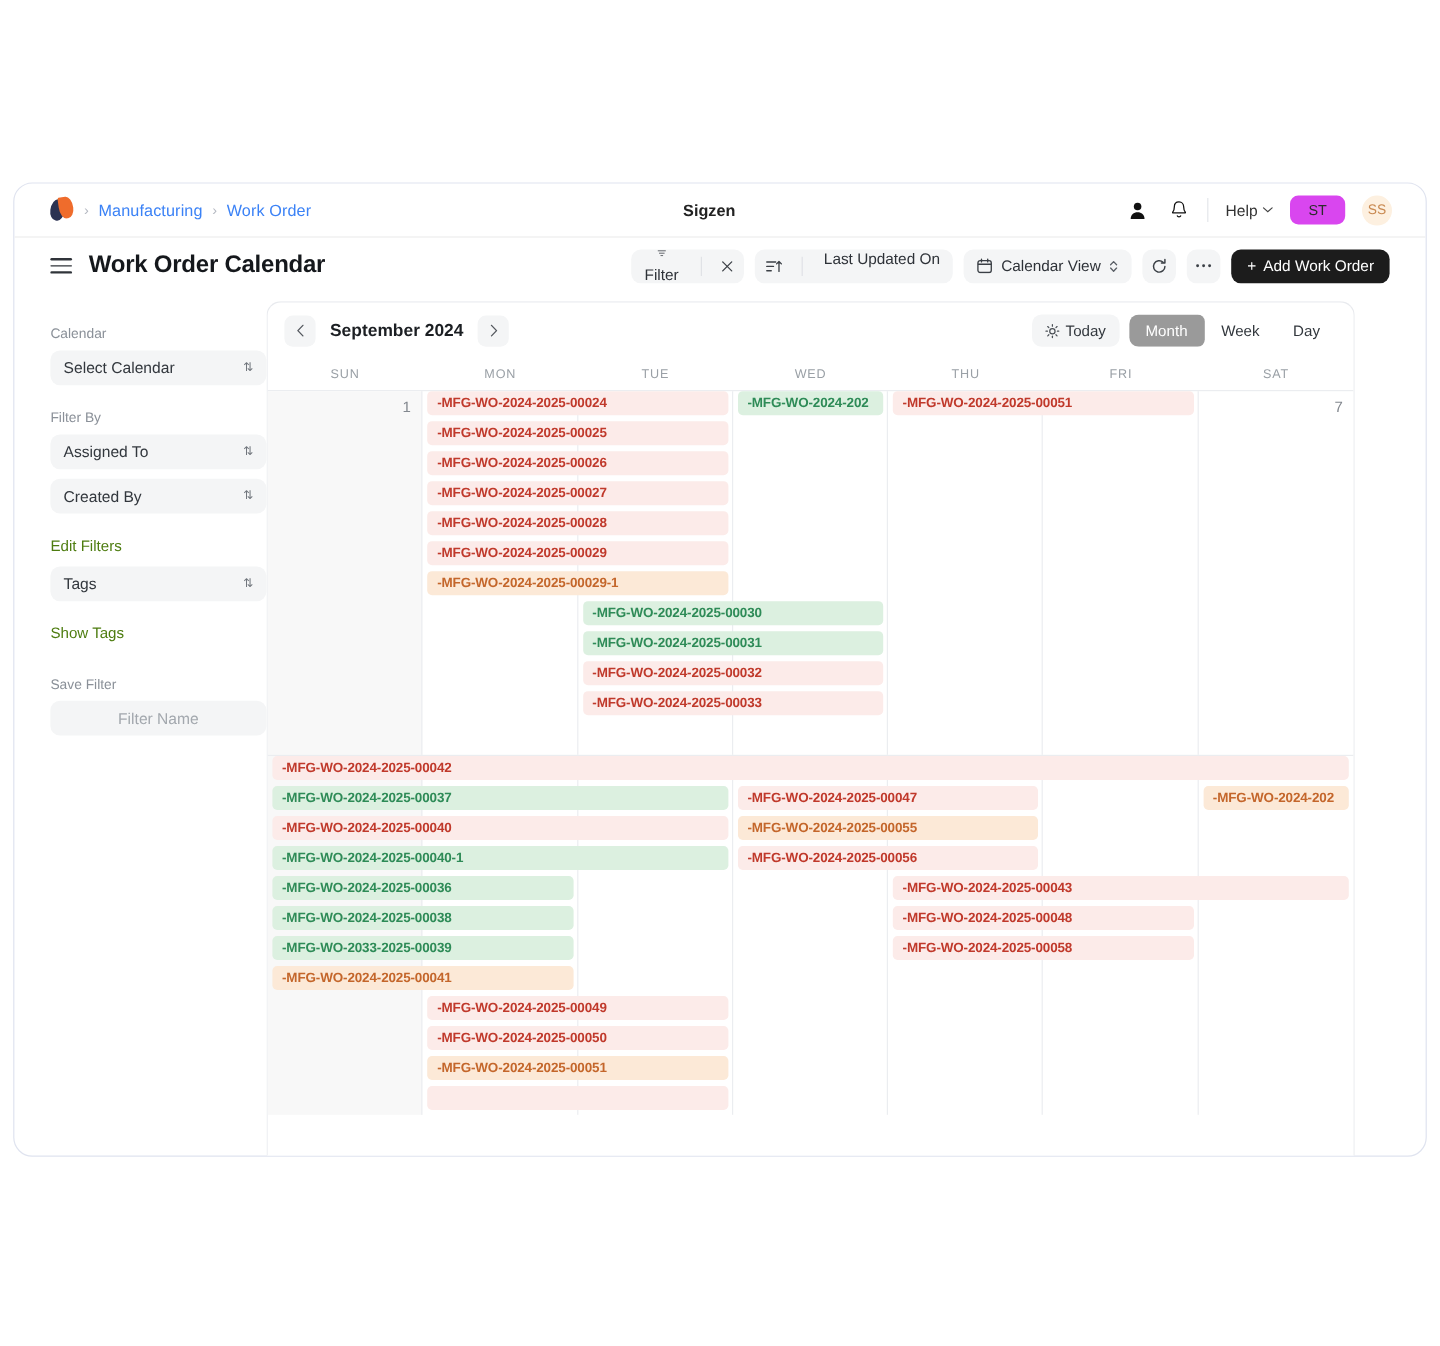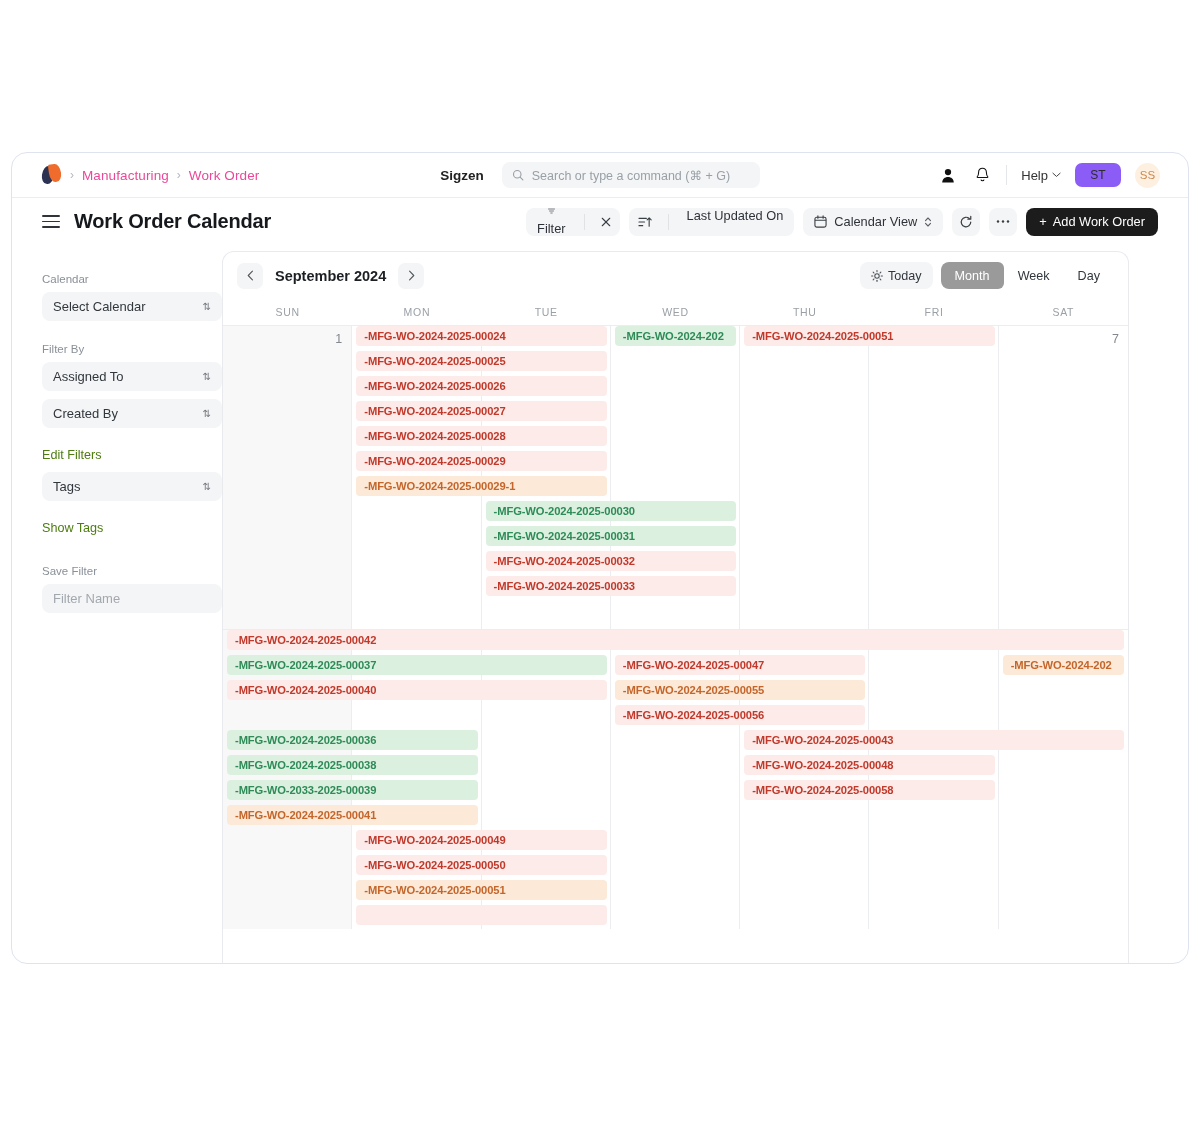--- a/index.html
+++ b/index.html
@@ -38,21 +38,21 @@
     transform: rotate(8deg);
   }
   .brand-logo .drop-orange {
     position: absolute; left: 7px; top: 0px; width: 12px; height: 18px;
     background: #ef6c2c;
     border-radius: 10% 60% 60% 60% / 20% 70% 60% 70%;
     transform: rotate(-8deg);
   }
   .crumb-sep { color: #b5b9c2; font-size: 12px; margin: 0 8px; }
   .crumb {
-    font-size: 13.5px; color: #ec4899; letter-spacing: .1px;
+    font-size: 13.5px; color: #3b82f6; letter-spacing: .1px;
     cursor: pointer; white-space: nowrap;
   }
   .nav-center {
     position: absolute; left: 0; right: 0; top: 0; bottom: 0;
     display: flex; align-items: center; justify-content: center;
     pointer-events: none;
   }
   .nav-center > * { pointer-events: auto; }
   .org-name { font-size: 13.5px; color: #222; font-weight: 600; margin-right: 18px; }
   .searchbox {
@@ -62,21 +62,21 @@
   }
   .search-ph { font-size: 12.5px; color: #9aa0a6; white-space: nowrap; }
   .nav-right {
     margin-left: auto; display: flex; align-items: center; gap: 14px;
     position: relative; z-index: 2;
   }
   .icon-btn { width: 20px; height: 20px; display: flex; align-items: center; justify-content: center; cursor: pointer; }
   .nav-divider { width: 1px; height: 20px; background: #e4e6ea; }
   .help-btn { display: flex; align-items: center; gap: 4px; font-size: 13px; color: #333; cursor: pointer; }
   .avatar-st {
-    width: 46px; height: 24px; border-radius: 7px; background: #8b5cf6;
+    width: 46px; height: 24px; border-radius: 7px; background: #d946ef;
     display: flex; align-items: center; justify-content: center;
     font-size: 12px; color: #2c2c2c; font-weight: 500; cursor: pointer;
   }
   .avatar-ss {
     width: 25px; height: 25px; border-radius: 50%; background: #fdf0e0;
     display: flex; align-items: center; justify-content: center;
     font-size: 11.5px; color: #c98a52; font-weight: 500; cursor: pointer;
   }
 
   
@@ -113,21 +113,21 @@
     height: 29px; background: #f4f5f6; border-radius: 8px;
     display: flex; align-items: center; padding: 0 11px;
     font-size: 13px; color: #32373d; cursor: pointer; margin-bottom: 22px;
   }
   .side-select.tight { margin-bottom: 8px; }
   .side-select .updown { margin-left: auto; color: #70757c; font-size: 10px; line-height: 1; text-align:center;}
   .side-link { font-size: 12.6px; color: #4d7c0f; margin-bottom: 22px; cursor: pointer; }
   .side-input {
     height: 29px; background: #f4f5f6; border-radius: 8px;
     display: flex; align-items: center; padding: 0 11px;
-    font-size: 13px; color: #a3a8ae; cursor: text;
+    font-size: 13px; color: #a3a8ae; cursor: text; justify-content: center;
   }
   .gap-sm { height: 12px; }
 
   
   .cal-panel {
     margin-top: 6px;
     width: 907px; flex: 0 0 907px;
     background: #fff;
     border: 1px solid #e8eaee;
     border-radius: 12px 12px 0 0;
@@ -201,27 +201,20 @@
         <div class="drop-orange"></div>
     </div>
 
     <span class="crumb-sep">›</span>
     <span class="crumb">Manufacturing</span>
     <span class="crumb-sep">›</span>
     <span class="crumb">Work Order</span>
 
     <div class="nav-center">
       <span class="org-name">Sigzen</span>
-      <div class="searchbox">
-        <svg width="12" height="12" viewBox="0 0 16 16">
-          <circle cx="7" cy="7" r="5" fill="none" stroke="#9aa0a6" stroke-width="1.5"></circle>
-          <line x1="10.8" y1="10.8" x2="14.5" y2="14.5" stroke="#9aa0a6" stroke-width="1.5" stroke-linecap="round"></line>
-        </svg>
-        <span class="search-ph">Search or type a command (⌘ + G)</span>
-      </div>
     </div>
 
     <div class="nav-right">
       <div class="icon-btn">
         <svg width="14" height="15" viewBox="0 0 16 17">
           <circle cx="8" cy="4.6" r="3.6" fill="#111"></circle>
           <path d="M1.4 16.5c0-3.9 2.9-6.4 6.6-6.4s6.6 2.5 6.6 6.4z" fill="#111"></path>
         </svg>
       </div>
       <div class="icon-btn">
@@ -470,20 +463,21 @@
                 <div class="daynum">14</div>
               </div>
             </div>
             <div class="events">
               <div class="ev red" style="left: calc(0% + 4px); width: calc(100% - 8px); top: 0px;">-MFG-WO-2024-2025-00042</div>
               <div class="ev green" style="left: calc(0% + 4px); width: calc(42.8571% - 8px); top: 25px;">-MFG-WO-2024-2025-00037</div>
               <div class="ev red" style="left: calc(42.8571% + 4px); width: calc(28.5714% - 8px); top: 25px;">-MFG-WO-2024-2025-00047</div>
               <div class="ev orange" style="left: calc(85.7143% + 4px); width: calc(14.2857% - 8px); top: 25px;">-MFG-WO-2024-202</div>
               <div class="ev red" style="left: calc(0% + 4px); width: calc(42.8571% - 8px); top: 50px;">-MFG-WO-2024-2025-00040</div>
               <div class="ev orange" style="left: calc(42.8571% + 4px); width: calc(28.5714% - 8px); top: 50px;">-MFG-WO-2024-2025-00055</div>
+              <div class="ev green" style="left: calc(0% + 4px); width: calc(42.8571% - 8px); top: 75px;">-MFG-WO-2024-2025-00040-1</div>
               <div class="ev red" style="left: calc(42.8571% + 4px); width: calc(28.5714% - 8px); top: 75px;">-MFG-WO-2024-2025-00056</div>
               <div class="ev green" style="left: calc(0% + 4px); width: calc(28.5714% - 8px); top: 100px;">-MFG-WO-2024-2025-00036</div>
               <div class="ev red" style="left: calc(57.1429% + 4px); width: calc(42.8571% - 8px); top: 100px;">-MFG-WO-2024-2025-00043</div>
               <div class="ev green" style="left: calc(0% + 4px); width: calc(28.5714% - 8px); top: 125px;">-MFG-WO-2024-2025-00038</div>
               <div class="ev red" style="left: calc(57.1429% + 4px); width: calc(28.5714% - 8px); top: 125px;">-MFG-WO-2024-2025-00048</div>
               <div class="ev green" style="left: calc(0% + 4px); width: calc(28.5714% - 8px); top: 150px;">-MFG-WO-2033-2025-00039</div>
               <div class="ev red" style="left: calc(57.1429% + 4px); width: calc(28.5714% - 8px); top: 150px;">-MFG-WO-2024-2025-00058</div>
               <div class="ev orange" style="left: calc(0% + 4px); width: calc(28.5714% - 8px); top: 175px;">-MFG-WO-2024-2025-00041</div>
               <div class="ev red" style="left: calc(14.2857% + 4px); width: calc(28.5714% - 8px); top: 200px;">-MFG-WO-2024-2025-00049</div>
               <div class="ev red" style="left: calc(14.2857% + 4px); width: calc(28.5714% - 8px); top: 225px;">-MFG-WO-2024-2025-00050</div>

